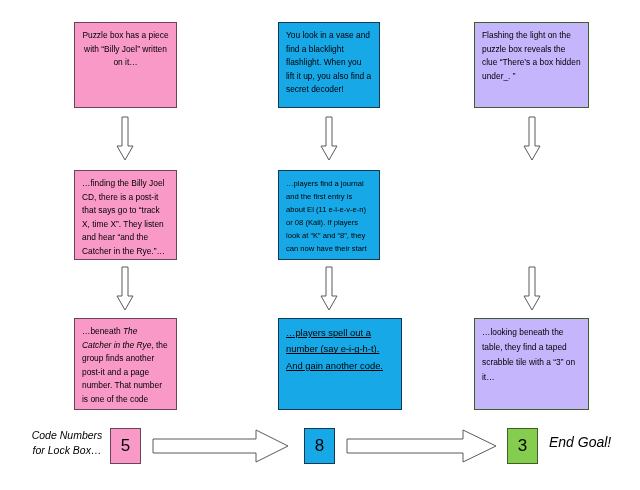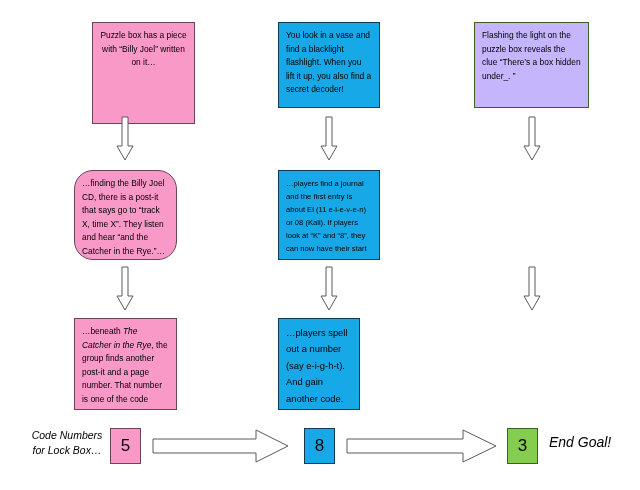--- a/index.html
+++ b/index.html
@@ -85,29 +85,29 @@
     font-size: 14px;
     color: #000;
     white-space: nowrap;
   }
 </style>
 </head>
 <body>
 
 <div class="canvas">
 
-  <div class="story-box pink centered" style="left:74px; top:22px; width:103px; height:102px;margin-left:18px;">Puzzle box has a piece with “Billy Joel” written on it…</div>
+  <div class="story-box pink centered" style="left:74px; top:22px; width:103px; height:86px;">Puzzle box has a piece with “Billy Joel” written on it…</div>
 
   <div class="v-arrow" style="left:114px; top:116px;">
     <svg viewBox="0 0 22 46" preserveAspectRatio="none">
       <polygon points="8,1 14,1 14,30 19,30 11,44 3,30 8,30" fill="#ffffff" stroke="#5a5a5a" stroke-width="1"></polygon>
     </svg>
   </div>
 
-  <div class="story-box pink" style="left:74px; top:170px; width:103px; height:90px;border-radius:19px;">…finding the Billy Joel CD, there is a post-it that says go to “track X, time X”.  They listen and hear “and the Catcher in the Rye.”…</div>
+  <div class="story-box pink" style="left:74px; top:170px; width:103px; height:90px;">…finding the Billy Joel CD, there is a post-it that says go to “track X, time X”.  They listen and hear “and the Catcher in the Rye.”…</div>
 
   <div class="v-arrow" style="left:114px; top:266px;">
     <svg viewBox="0 0 22 46" preserveAspectRatio="none">
       <polygon points="8,1 14,1 14,30 19,30 11,44 3,30 8,30" fill="#ffffff" stroke="#5a5a5a" stroke-width="1"></polygon>
     </svg>
   </div>
 
   <div class="story-box pink" style="left:74px; top:318px; width:103px; height:92px;">
     <span>…beneath </span><span class="ital">The Catcher in the Rye</span><span>, the group finds another post-it and a page number. That number is one of the code numbers.</span>
   </div>
@@ -121,37 +121,38 @@
   </div>
 
   <div class="story-box blue" style="left:278px; top:170px; width:102px; height:90px; font-size:7.6px; line-height:1.72;">…players find a journal and the first entry is about El (11 e-l-e-v-e-n) or 08 (Kali).  If players look at “K” and “8”, they can now have their start point.</div>
 
   <div class="v-arrow" style="left:318px; top:266px;">
     <svg viewBox="0 0 22 46" preserveAspectRatio="none">
       <polygon points="8,1 14,1 14,30 19,30 11,44 3,30 8,30" fill="#ffffff" stroke="#5a5a5a" stroke-width="1"></polygon>
     </svg>
   </div>
 
-  <div class="story-box blue" style="left:278px; top:318px; width:82px; height:92px; font-size:9.4px; line-height:1.75;">…players spell out a number (say e-i-g-h-t). And gain another code.</div>
+  <div class="story-box blue" style="left:278px; top:318px; width:124px; height:92px; font-size:9.4px; line-height:1.75;text-decoration:underline;">…players spell out a number (say e-i-g-h-t). And gain another code.</div>
 
   <div class="story-box green" style="left:474px; top:22px; width:115px; height:86px;">Flashing the light on the puzzle box reveals the clue “There’s a box hidden under_. ”</div>
 
   <div class="v-arrow" style="left:521px; top:116px;">
     <svg viewBox="0 0 22 46" preserveAspectRatio="none">
       <polygon points="8,1 14,1 14,30 19,30 11,44 3,30 8,30" fill="#ffffff" stroke="#5a5a5a" stroke-width="1"></polygon>
     </svg>
   </div>
 
 
   <div class="v-arrow" style="left:521px; top:266px;">
     <svg viewBox="0 0 22 46" preserveAspectRatio="none">
       <polygon points="8,1 14,1 14,30 19,30 11,44 3,30 8,30" fill="#ffffff" stroke="#5a5a5a" stroke-width="1"></polygon>
     </svg>
   </div>
 
+  <div class="story-box green" style="left:474px; top:318px; width:115px; height:92px; line-height:1.78;">…looking beneath the table, they find a taped scrabble tile with a “3” on it…</div>
 
   <div class="code-label" style="left:22px; top:428px; width:90px;">
     <div>Code Numbers</div>
     <div>for Lock Box…</div>
   </div>
 
   <div class="code-box pink" style="left:110px; top:428px; width:31px; height:36px;">5</div>
 
   <div class="h-arrow" style="left:152px; top:427px; width:138px;">
     <svg viewBox="0 0 138 38" preserveAspectRatio="none">

